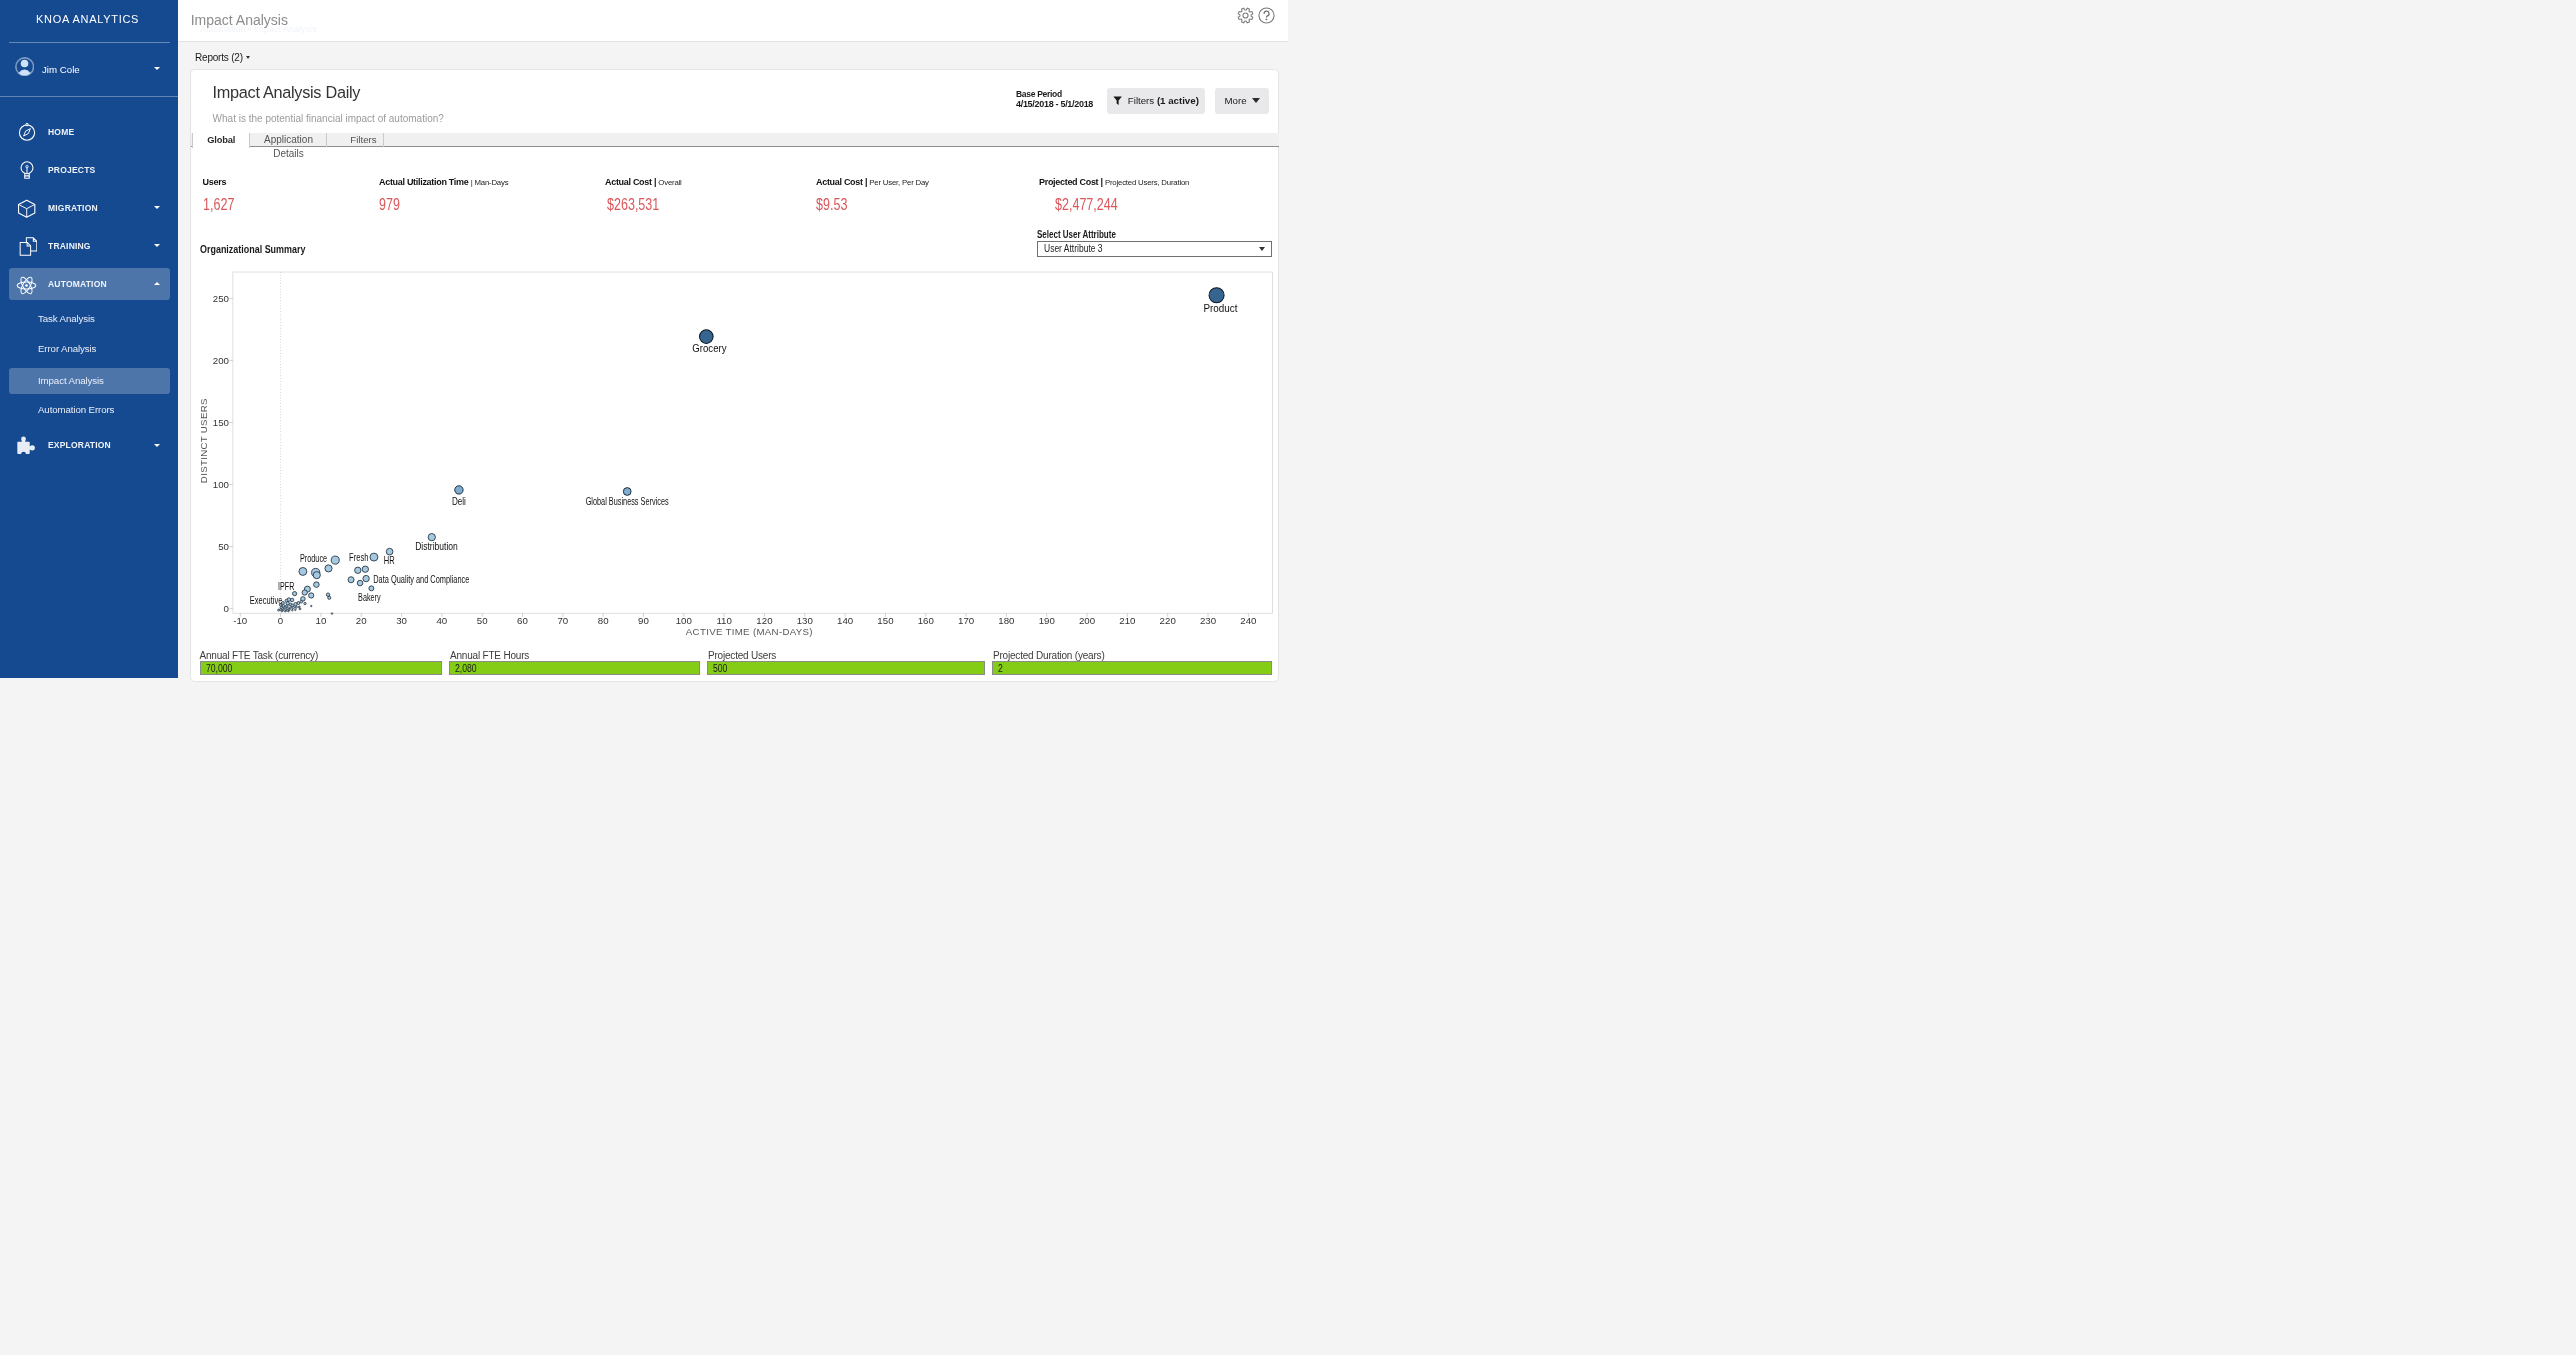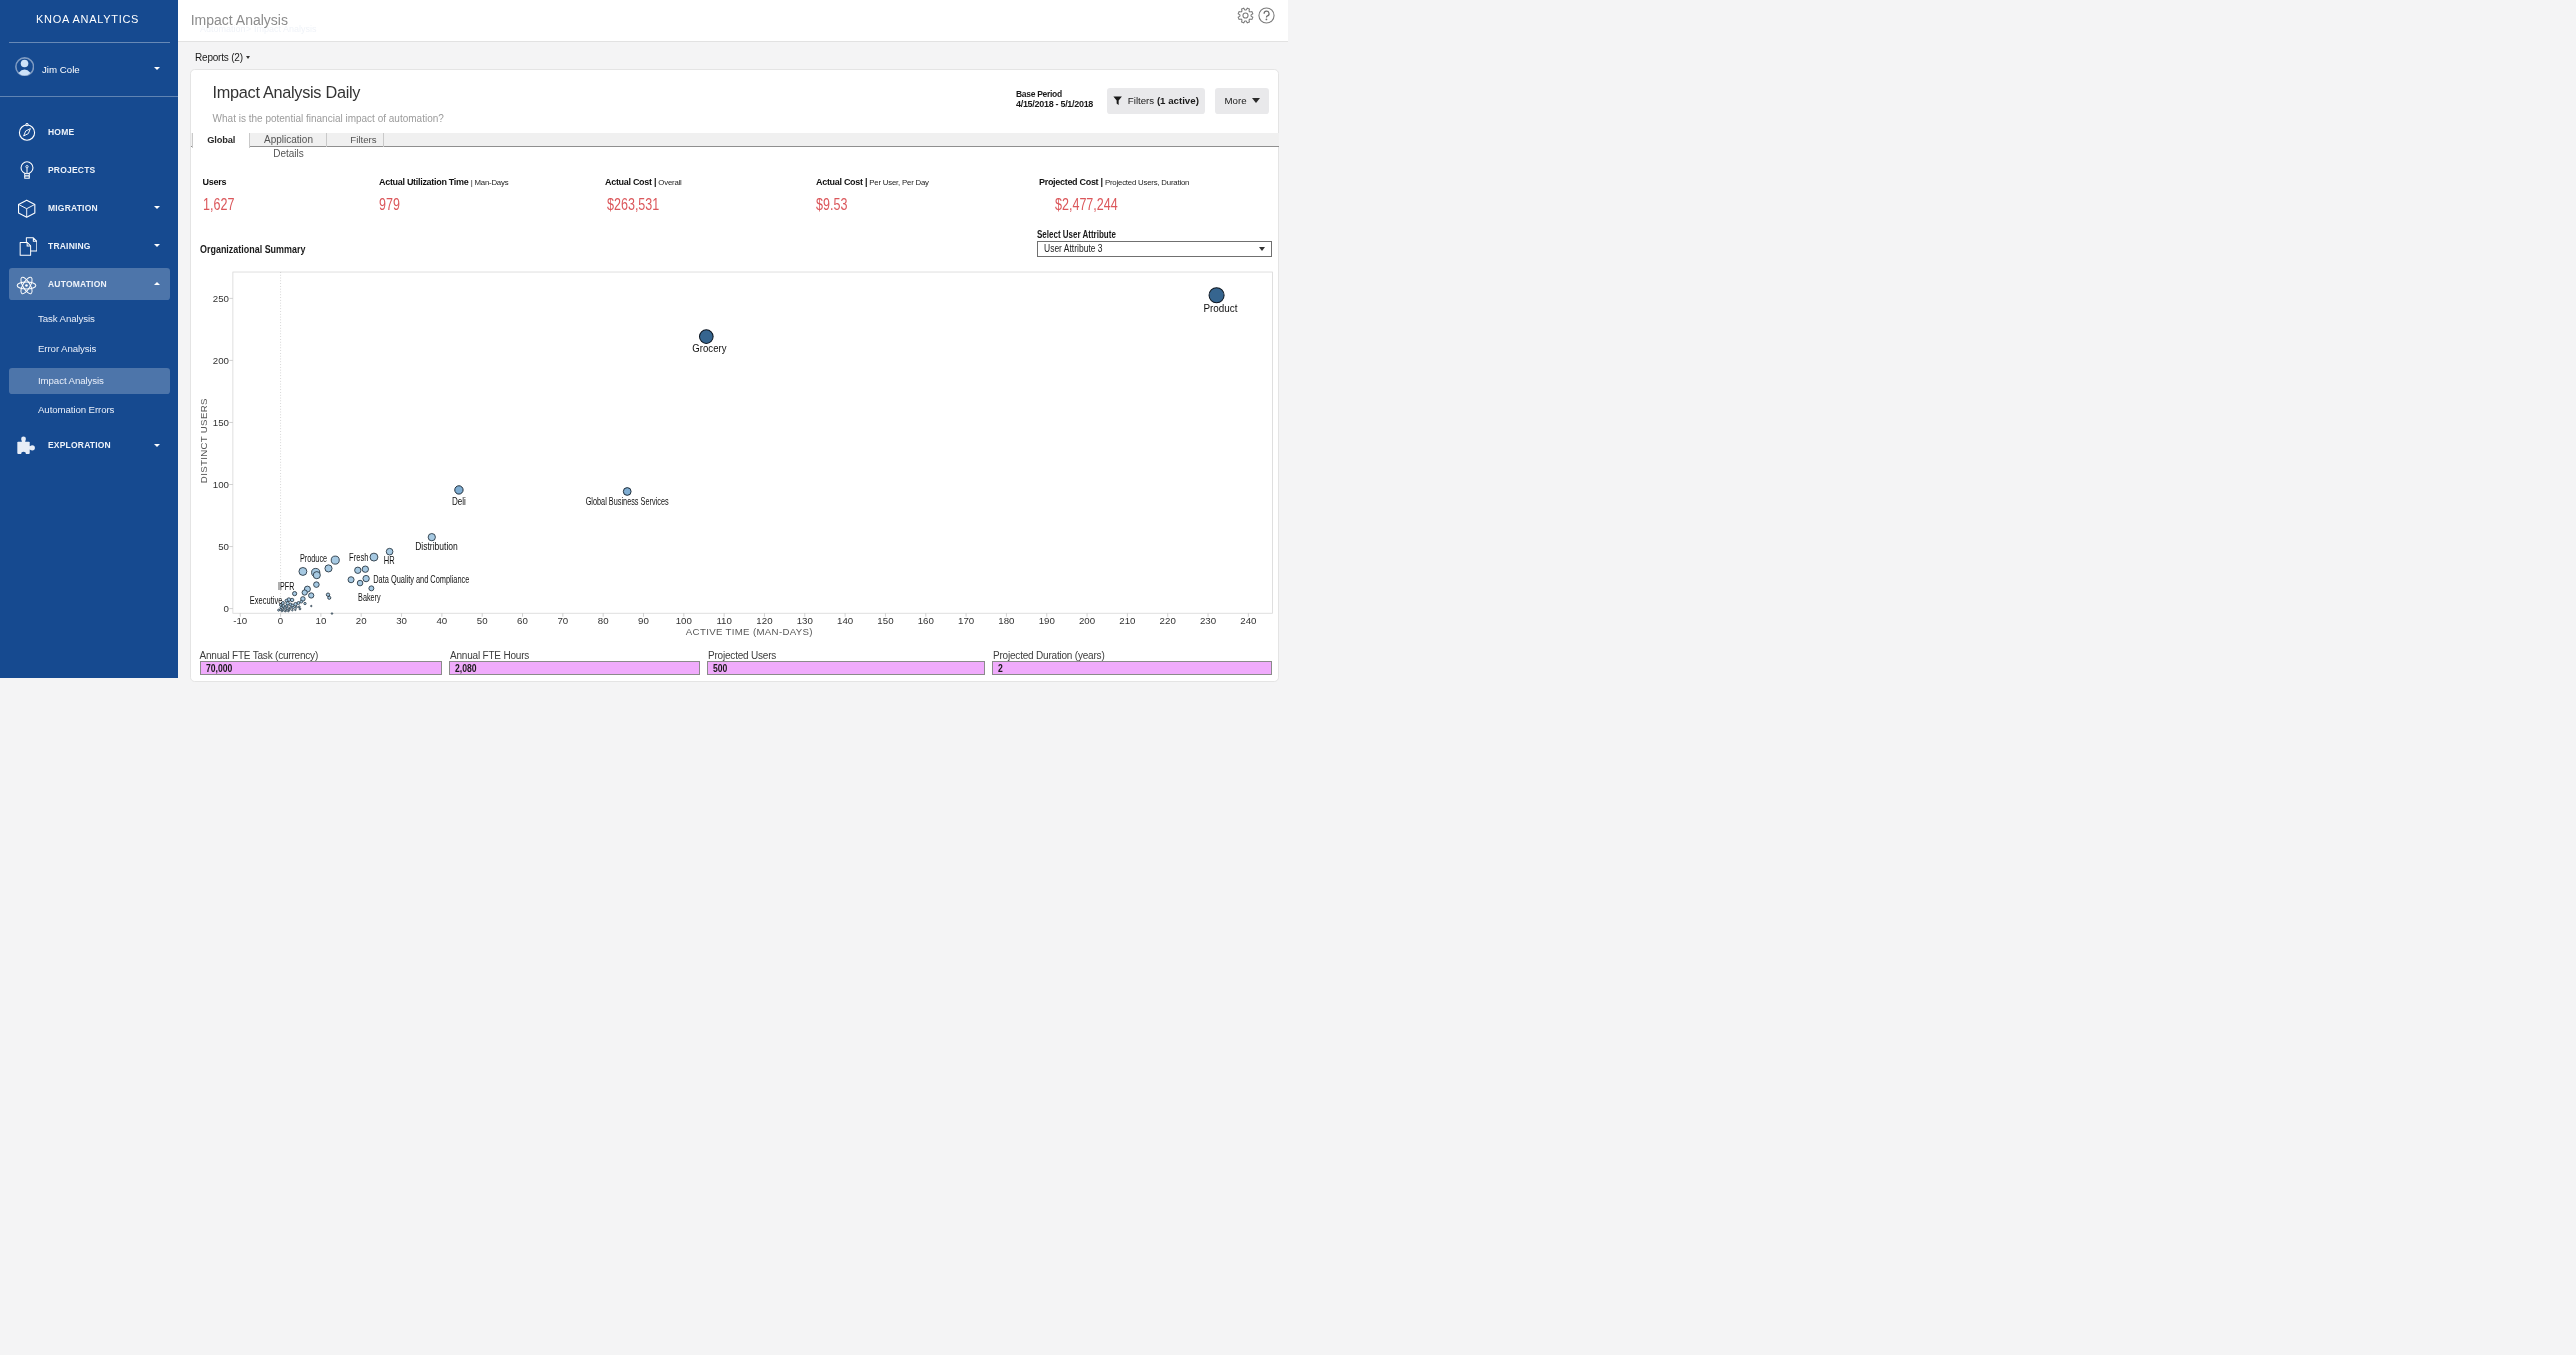--- a/index.html
+++ b/index.html
@@ -11,21 +11,21 @@
 .menuitem { position:absolute; left:48px; color:#eef3fa; font-size:8.5px; font-weight:bold; letter-spacing:0.2px; }
 .submenu { position:absolute; left:38px; color:#e9effa; font-size:9.7px; letter-spacing:-0.1px; }
 .hl { position:absolute; left:9.3px; width:161px; background:rgba(255,255,255,0.24); border-radius:3.1px; }
 .caret-d { position:absolute; width:0; height:0; border-left:3.5px solid transparent; border-right:3.5px solid transparent; border-top:3.9px solid #fff; }
 .caret-u { position:absolute; width:0; height:0; border-left:3.5px solid transparent; border-right:3.5px solid transparent; border-bottom:3.9px solid #fff; }
 .kpilabel { position:absolute; top:107px; font-size:9px; font-weight:bold; color:#111; white-space:nowrap; letter-spacing:-0.3px; }
 .kpilabel .sub { font-weight:normal; font-size:7.8px; color:#222; letter-spacing:-0.2px; }
 .kpival { position:absolute; top:125px; font-size:16.3px; color:#db575b; white-space:nowrap; }
 .kpival span { display:inline-block; transform:scaleX(0.77); transform-origin:0 0; }
 .inlabel { position:absolute; top:580px; font-size:10px; color:#3c3c3c; white-space:nowrap; letter-spacing:-0.2px; }
-.inbox { position:absolute; top:591px; height:14.3px; border:0.8px solid #8b8b8b; background:#f0abfc; font-size:10.5px; font-weight:bold; color:#1a1a1a; padding-left:5.4px; line-height:13px; }
+.inbox { position:absolute; top:591px; height:14.3px; border:0.8px solid #8b8b8b; background:#84cc16; font-size:10.5px; font-weight:normal; color:#1a1a1a; padding-left:5.4px; line-height:13px; }
 </style>
 </head>
 <body>
 <div id="sidebar">
   <div style="position:absolute; left:36px; top:13px; color:#fff; font-size:11px; letter-spacing:0.7px; font-weight:normal;">KNOA ANALYTICS</div>
   <div style="position:absolute; left:9.3px; top:42px; width:161px; height:0.8px; background:rgba(255,255,255,0.35);"></div>
   <svg class="abs" style="left:14.7px; top:57px;" width="19.4" height="19.4" viewBox="0 0 25 25">
     <circle cx="12.5" cy="12.5" r="11.4" fill="none" stroke="rgba(255,255,255,0.45)" stroke-width="2"></circle>
     <circle cx="12.3" cy="8.3" r="4.9" fill="#cde2f8"></circle>
     <path d="M4.5 20.5 Q12.3 11.5 20.1 20.5 Q16.5 24 12.3 24 Q8 24 4.5 20.5 Z" fill="#cde2f8"></path>

